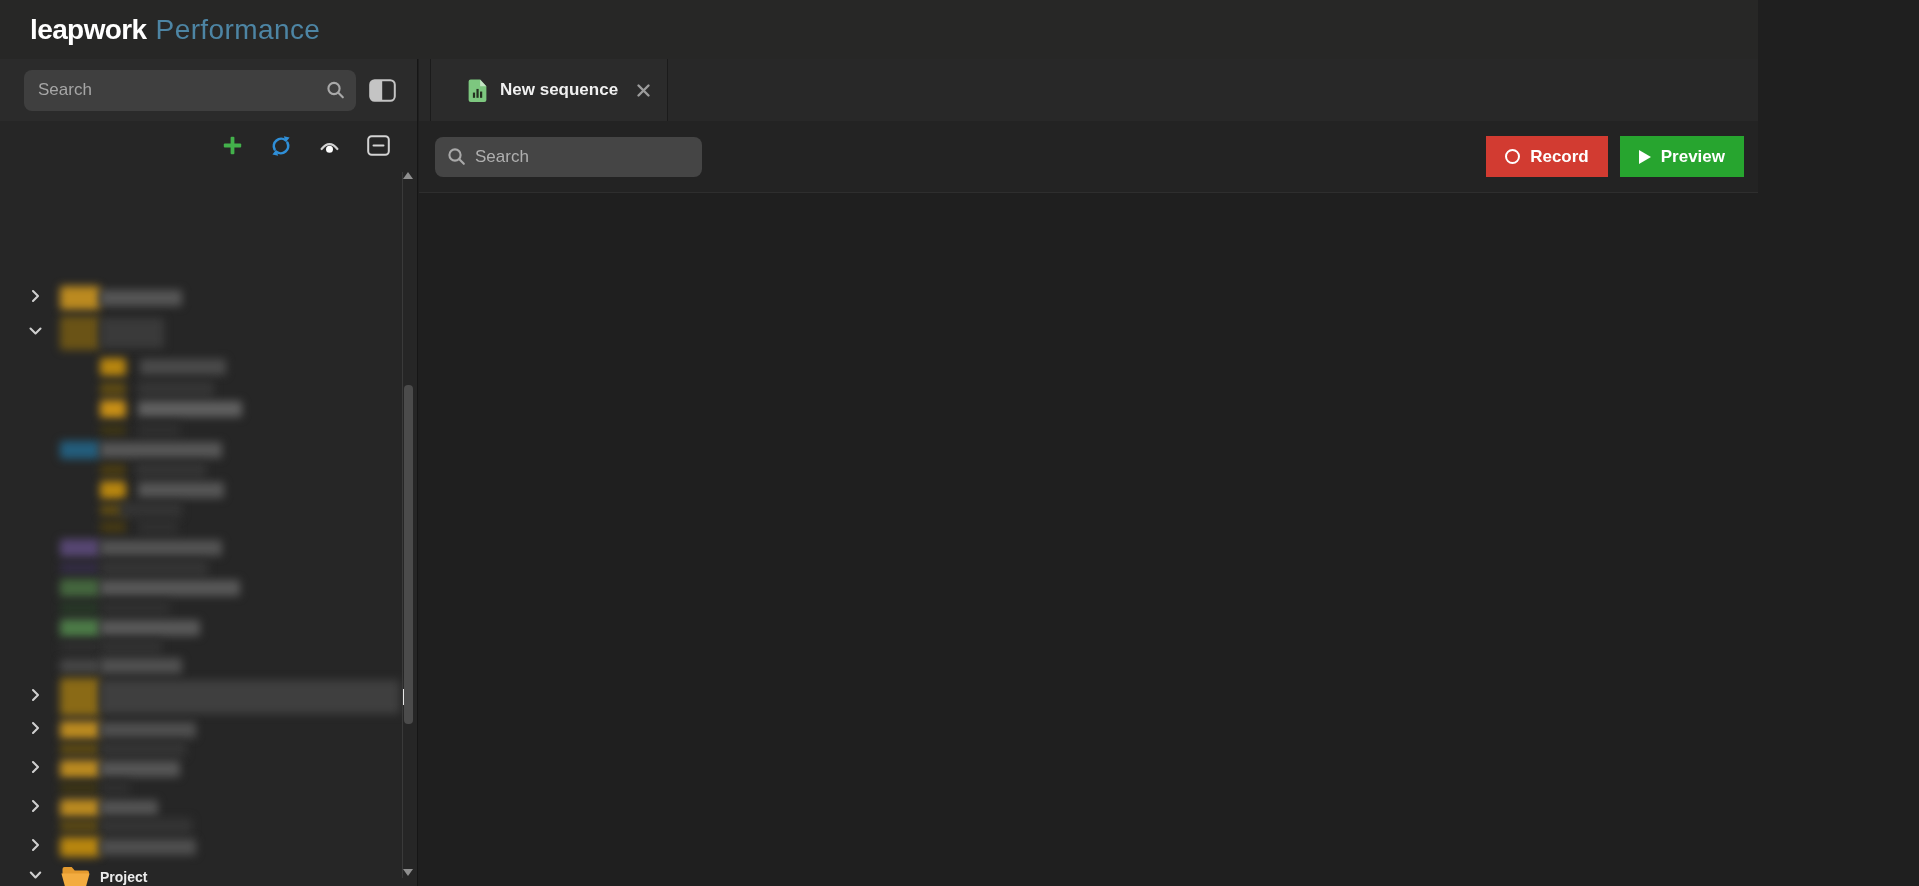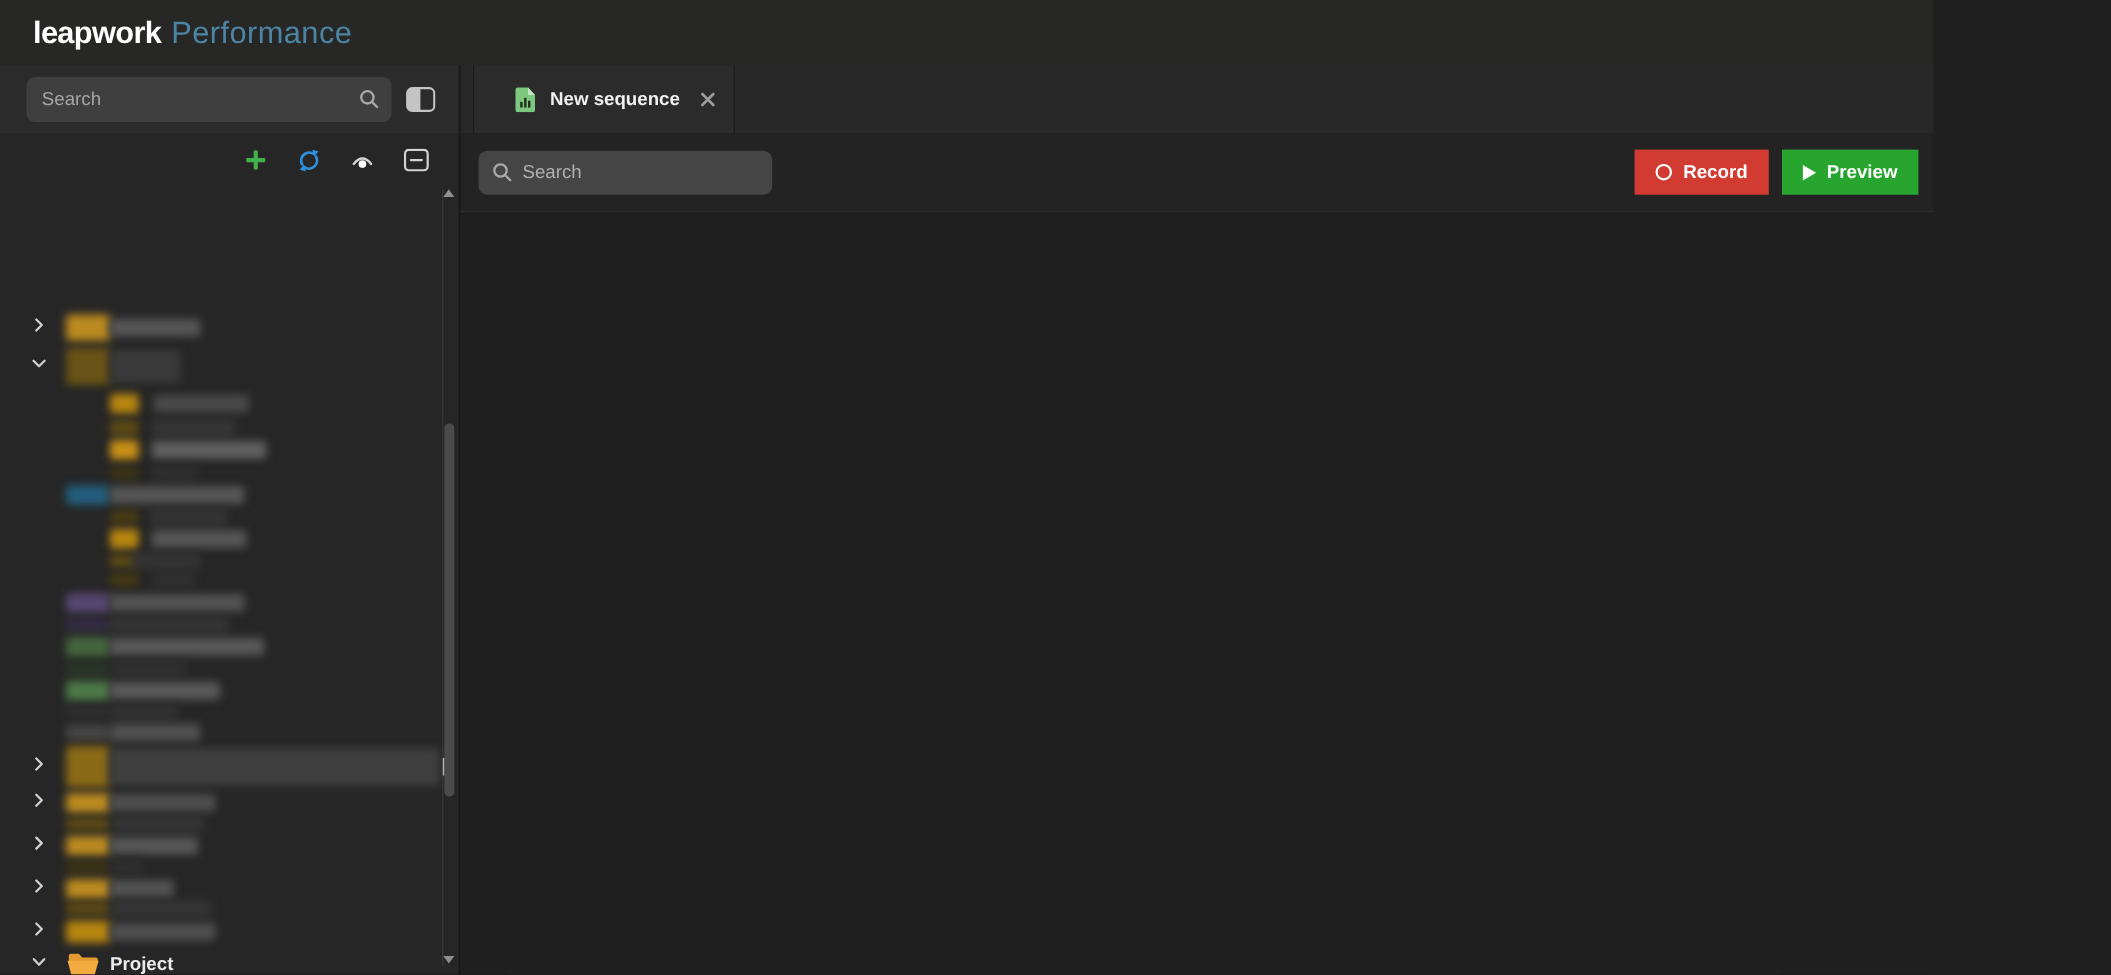--- a/index.html
+++ b/index.html
@@ -37,21 +37,21 @@
 
   .tree { position:absolute; top:111px; left:0; right:0; bottom:0; }
   .rrow { position:absolute; left:0; width:404px; }
   .rchev, .vchev { position:absolute; left:28px; top:50%; transform:translateY(-50%); }
   .rquad { position:absolute; top:3px; bottom:3px; border-radius:3px; filter:blur(4px); }
   .rbar  { position:absolute; top:50%; transform:translateY(-50%); border-radius:2px; filter:blur(4px); }
   .rcursor { position:absolute; left:402px; top:50%; transform:translateY(-50%); width:2px; height:16px; background:#e8e8e8; }
 
   .vrow { position:absolute; left:0; width:404px; height:33px; display:block; cursor:pointer; }
   .vicon { position:absolute; top:50%; transform:translateY(-50%); display:flex; }
-  .vlabel { position:absolute; left:100px; top:50%; transform:translateY(-50%); color:#ececec; font-size:17px; font-weight:700; white-space:nowrap; }
+  .vlabel { position:absolute; left:100px; top:50%; transform:translateY(-50%); color:#ececec; font-size:14px; font-weight:700; white-space:nowrap; }
 
   .sb-track { position:absolute; right:3px; top:113px; bottom:8px; width:12px; border-left:1px solid #3a3a3a; }
   .sb-thumb { position:absolute; right:4px; top:326px; width:9px; height:339px; border-radius:4px; background:#4b4b4b; cursor:pointer; }
   .sb-up, .sb-down { position:absolute; right:4px; width:0; height:0; cursor:pointer; }
   .sb-up { top:113px; border-left:5px solid transparent; border-right:5px solid transparent; border-bottom:7px solid #8f8f8f; }
   .sb-down { bottom:10px; border-left:5px solid transparent; border-right:5px solid transparent; border-top:7px solid #8f8f8f; }
 
   
   .main { position:absolute; left:419px; top:59px; right:0; bottom:0; background:#1f1f1f; }
   .tabstrip { position:absolute; top:0; left:0; right:0; height:62px; background:#282828; }

